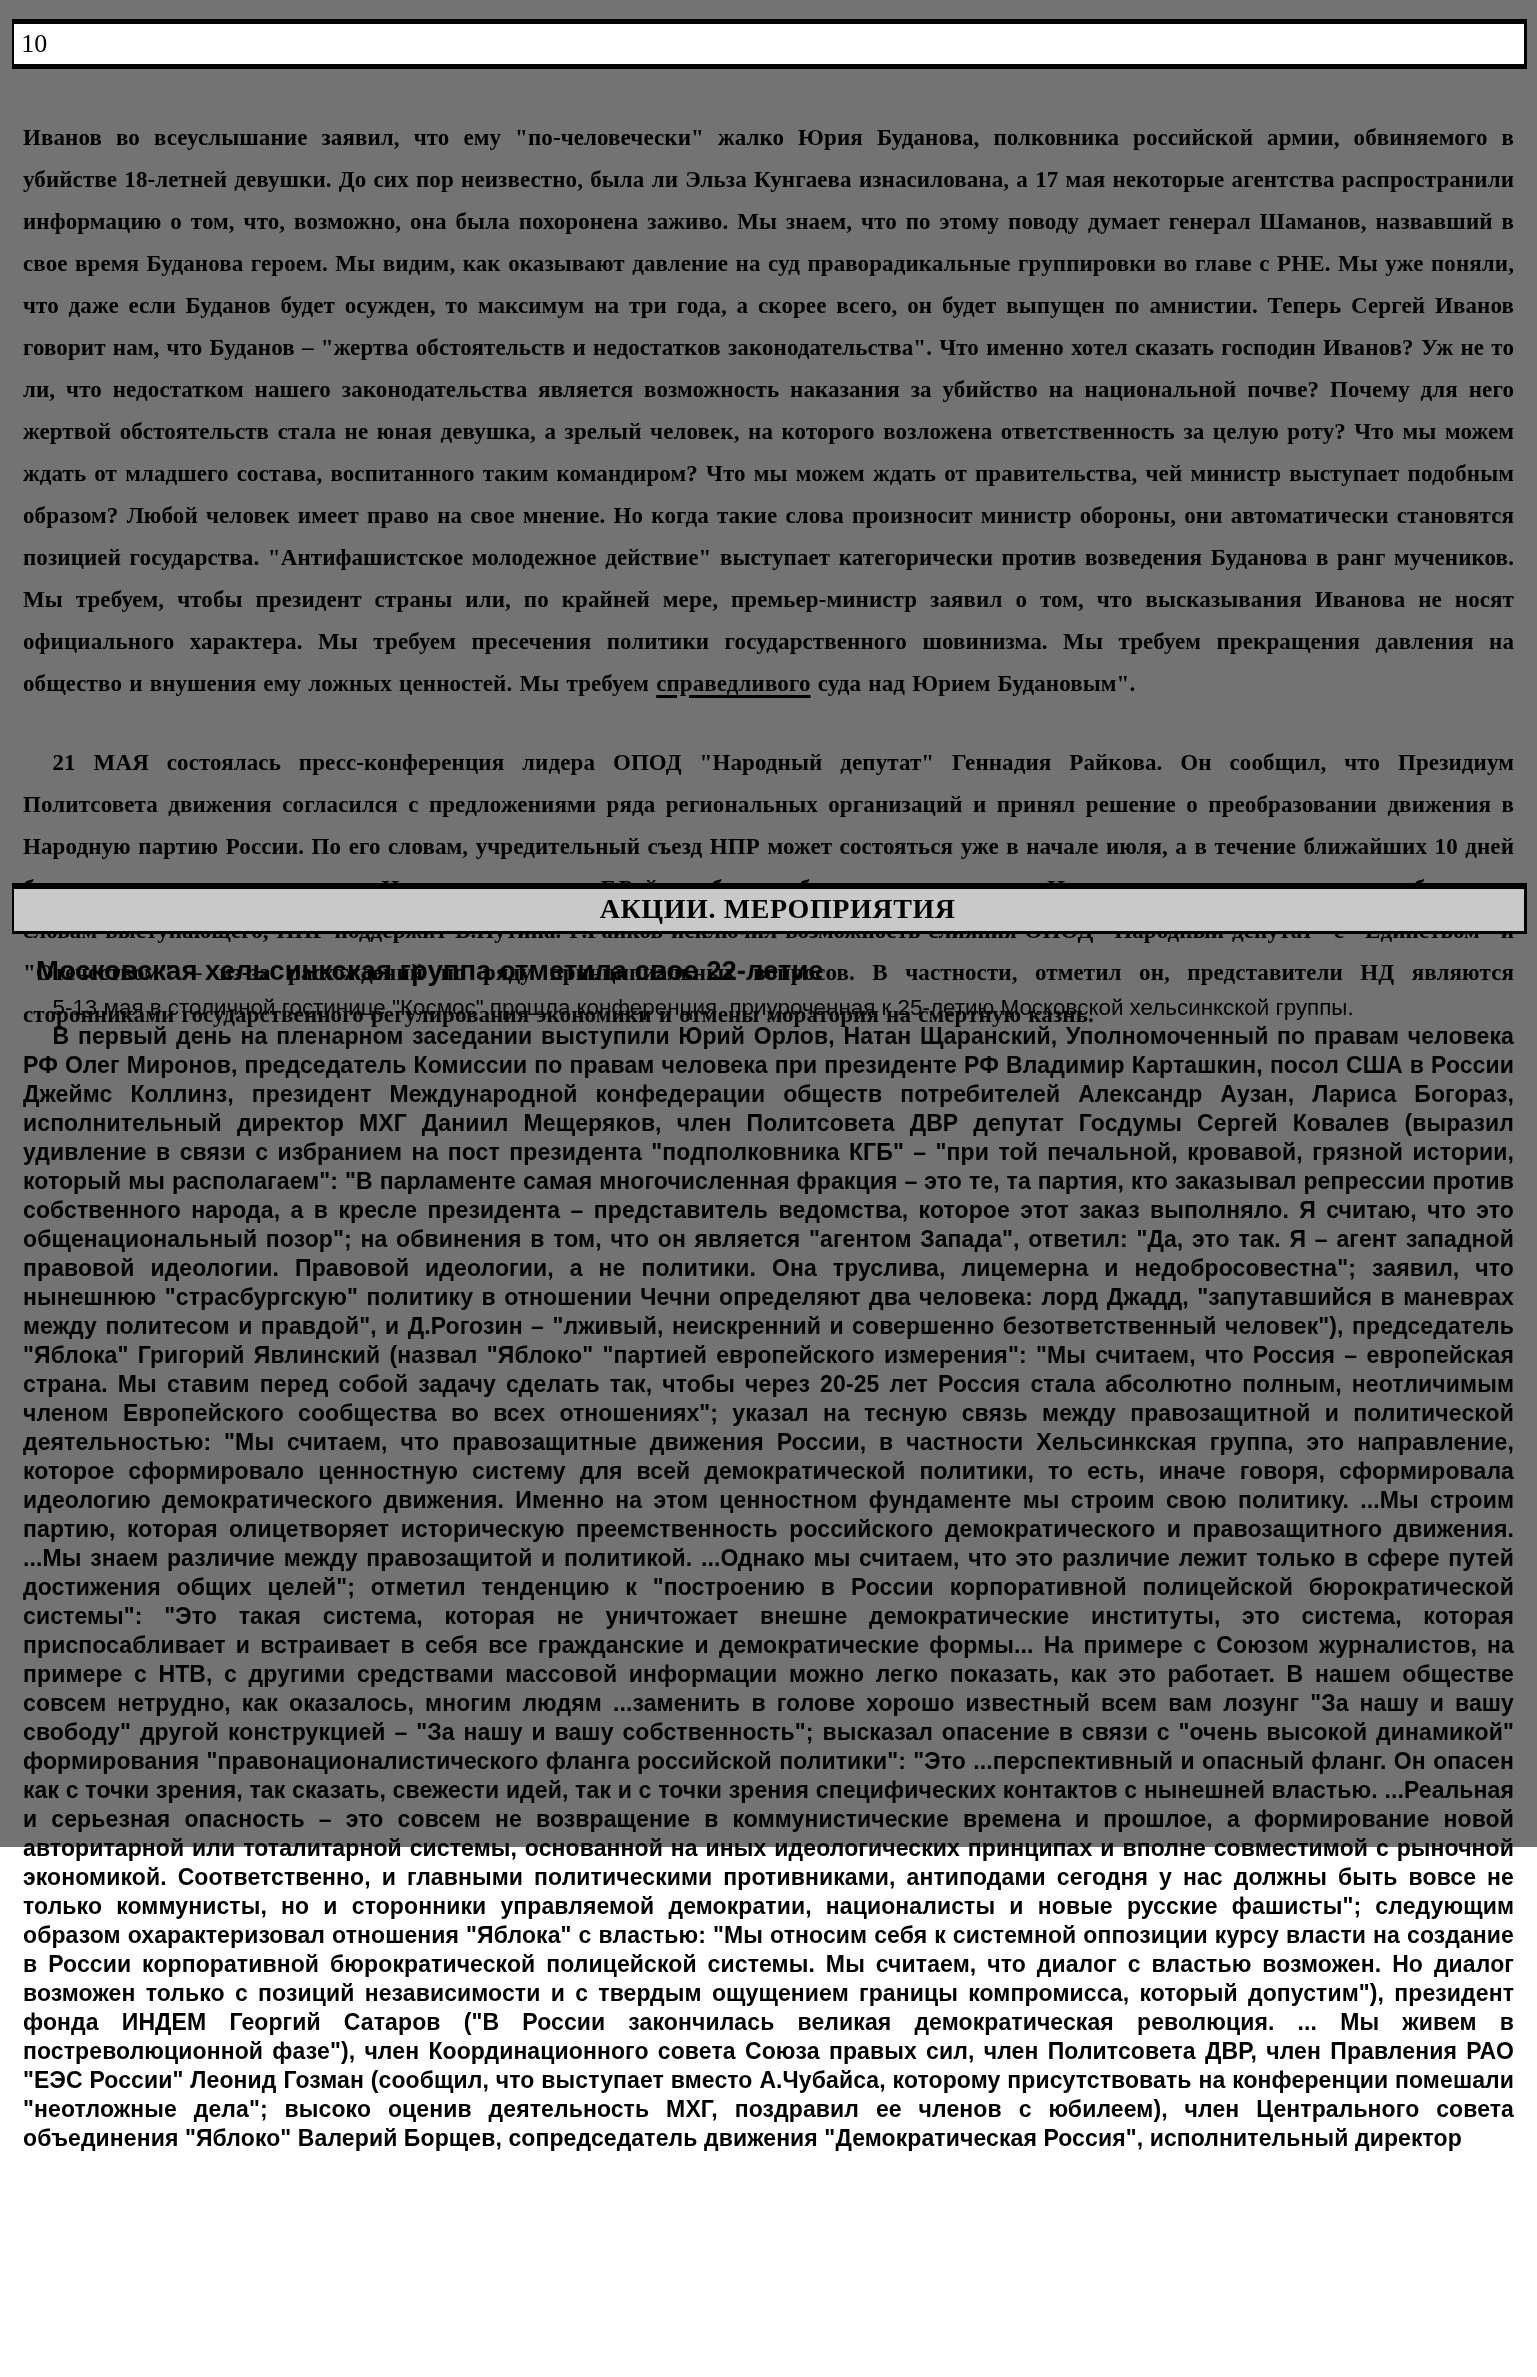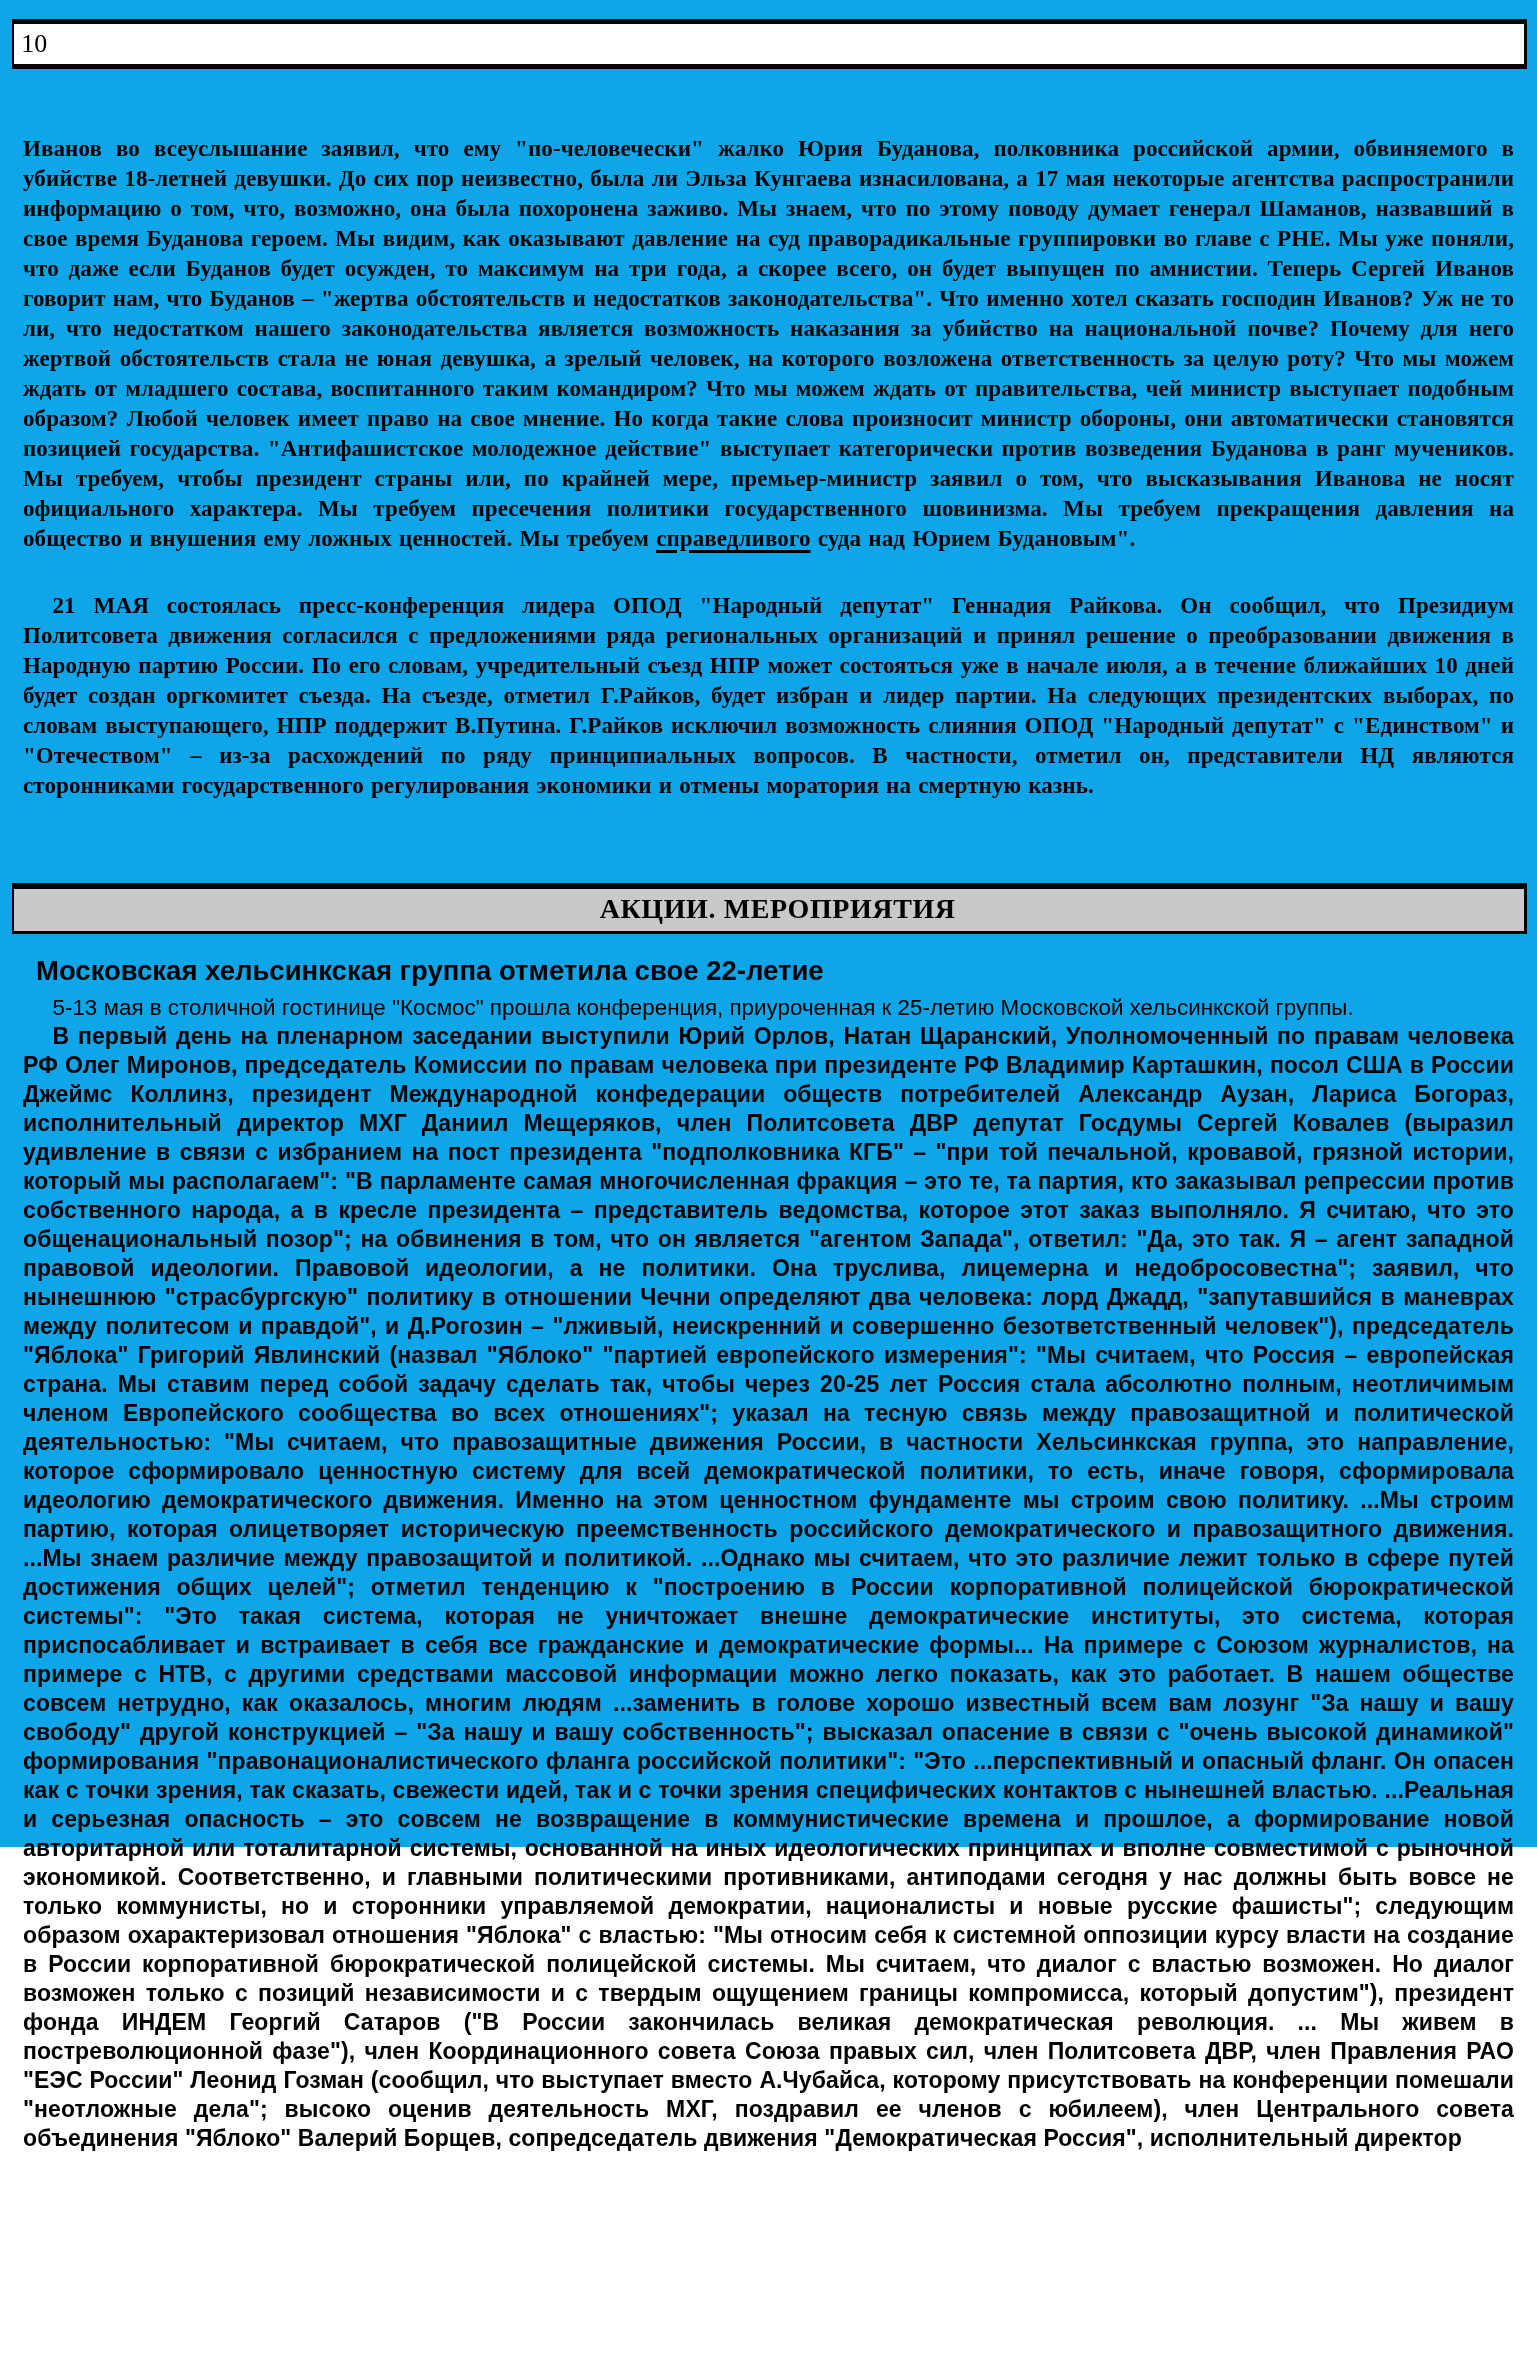--- a/index.html
+++ b/index.html
@@ -7,21 +7,21 @@
     width: 1537px; height: 2377px;
     background: #ffffff;
     font-family: "Liberation Serif", serif;
     color: #000000;
     position: relative;
     overflow: hidden;
   }
   .page {
     position: absolute; inset: 0;
     width: 1537px; height: 1847px;
-    background: #0ea5e9;
+    background: #737373;
   }
 
   
   .masthead-box {
     position: absolute;
     left: 11.5px; right: 10.2px; top: 19px;
     height: 40px;
     border-top: 5.8px solid #000;
     border-bottom: 5.8px solid #000;
     border-left: 2.6px solid #000;
@@ -42,25 +42,25 @@
     font-style: italic;
     font-size: 27px;
     line-height: 1;
     border-bottom: 1.9px solid #8a8a8a;
     padding-bottom: 4.5px;
   }
 
   
   .serif-block {
     position: absolute;
-    left: 23px; right: 23px; top: 134px;
+    left: 23px; right: 23px; top: 117px;
     font-family: "Liberation Serif", serif;
     font-weight: bold;
     font-size: 23px;
-    line-height: 30px;
+    line-height: 42px;
     text-align: justify;
     letter-spacing: 0.1px;
     word-spacing: 1.3px;
   }
   .serif-block p { margin: 0; }
   .serif-block p.p2 { margin-top: 37px; text-indent: 29.5px; }
   .u-word { text-decoration: underline; text-decoration-thickness: 2.6px; text-underline-offset: 3.8px; }
 
   
   .section-bar {

